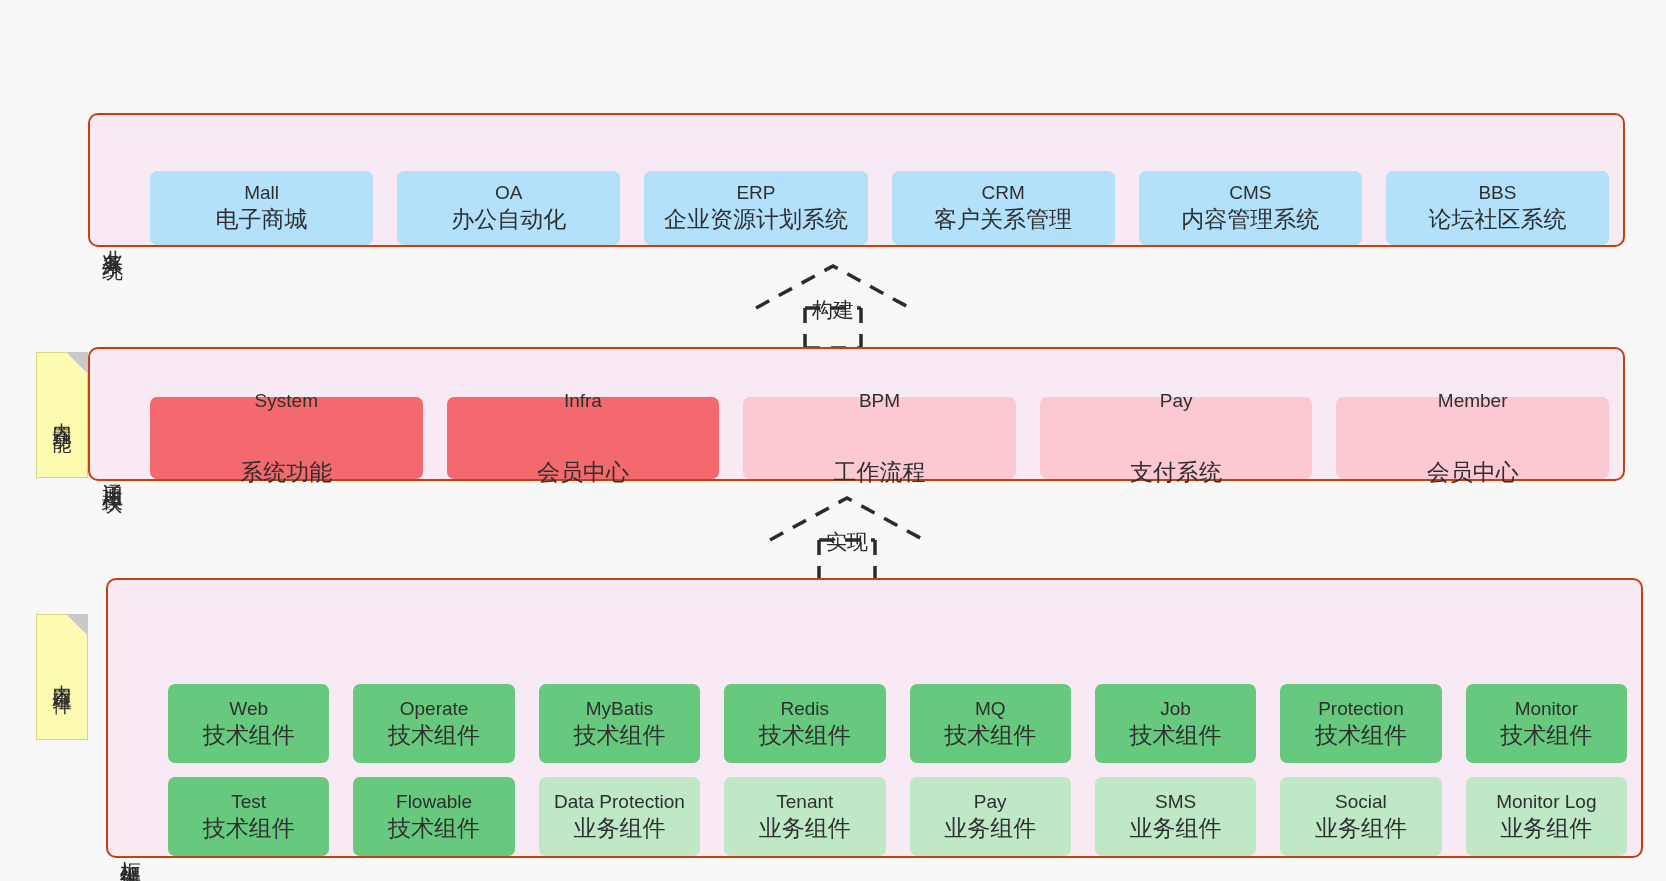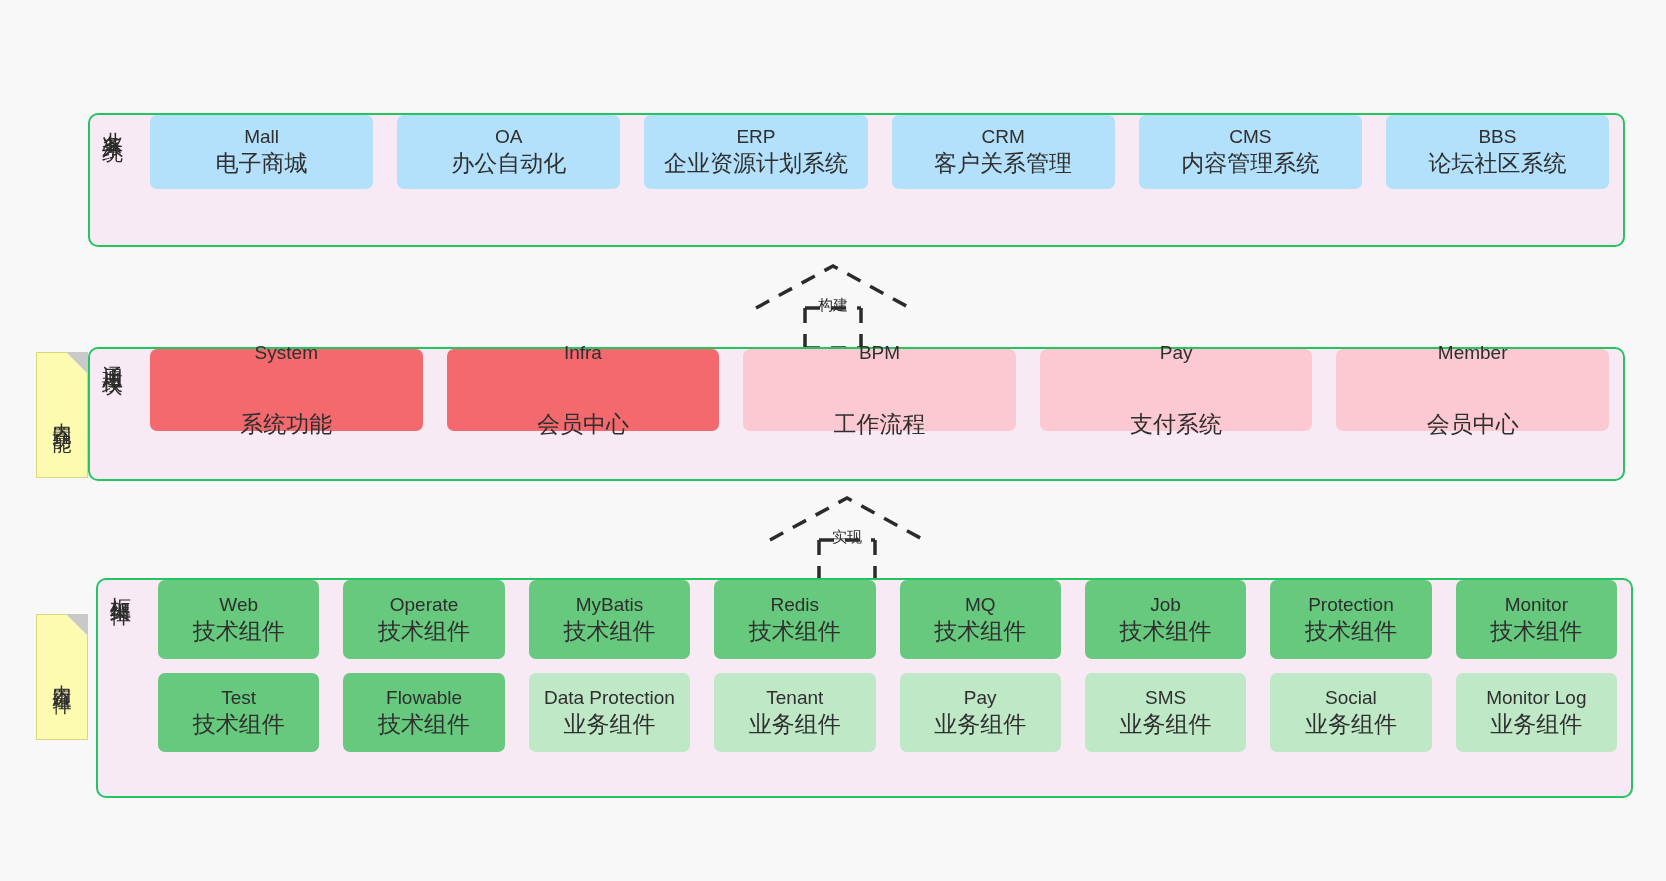--- a/index.html
+++ b/index.html
@@ -12,24 +12,24 @@
     overflow: hidden;
     position: relative;
   }
 
   #canvas { position: absolute; inset: 0; }
 
   
   .panel {
     position: absolute;
     background: #f8eaf5;
-    border: 2px solid #22c55e;
+    border: 2px solid #c2410c;
     border-radius: 10px;
     display: flex;
-    align-items: flex-start;
+    align-items: flex-end;
   }
 
   .panel-label {
     width: 46px;
     flex: 0 0 46px;
     display: flex;
     align-items: center;
     justify-content: center;
     font-size: 21px;
     color: #2b2b2b;
@@ -73,21 +73,21 @@
   
   .c-blue      { background: #b3e0fb; }
   .c-red       { background: #f4696e; }
   .c-pink      { background: #fcc9d2; }
   .c-green     { background: #66c97d; }
   .c-lightgrn  { background: #bfe8c6; }
 
   
   #panel-business  { left: 88px;  top: 113px; width: 1537px; height: 134px; }
   #panel-modules   { left: 88px;  top: 347px; width: 1537px; height: 134px; }
-  #panel-framework { left: 96px;  top: 578px; width: 1537px; height: 220px; }
+  #panel-framework { left: 106px;  top: 578px; width: 1537px; height: 280px; }
 
   #panel-business  .card { height: 74px; }
   #panel-modules   .card { height: 82px; gap: 45px; }
   #panel-framework .card { height: 79px; }
 
   
   .note {
     position: absolute;
     width: 52px;
     background: #fcfbb0;
@@ -125,21 +125,21 @@
   #note-builtin-func { left: 36px; top: 352px; height: 126px; }
   #note-builtin-comp { left: 36px; top: 614px; height: 126px; }
 
   
   .connector { position: absolute; }
   .connector .conn-label {
     position: absolute;
     left: 50%;
     transform: translateX(-50%);
     top: 38px;
-    font-size: 15px;
+    font-size: 21px;
     color: #2b2b2b;
     background: transparent;
     white-space: nowrap;
     user-select: none;
     z-index: 3;
   }
 
   #conn-build   { left: 748px; top: 258px; width: 170px; height: 92px; }
   #conn-realize { left: 762px; top: 490px; width: 170px; height: 92px; }
 </style>

